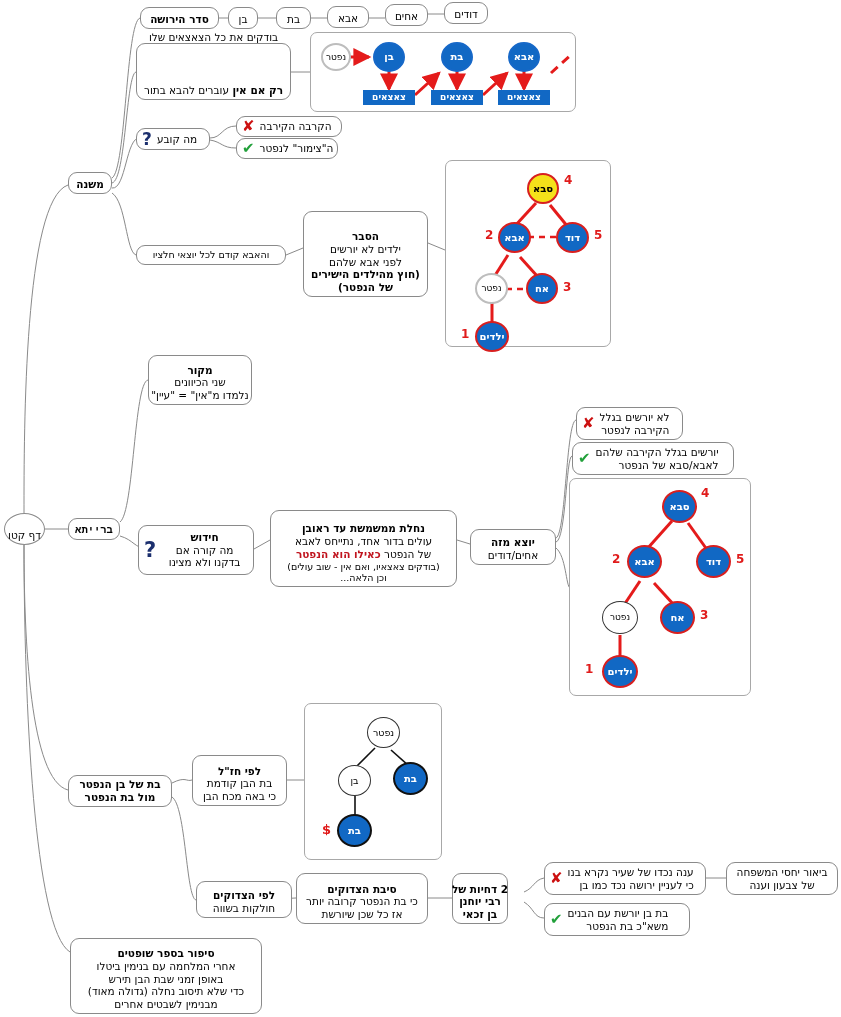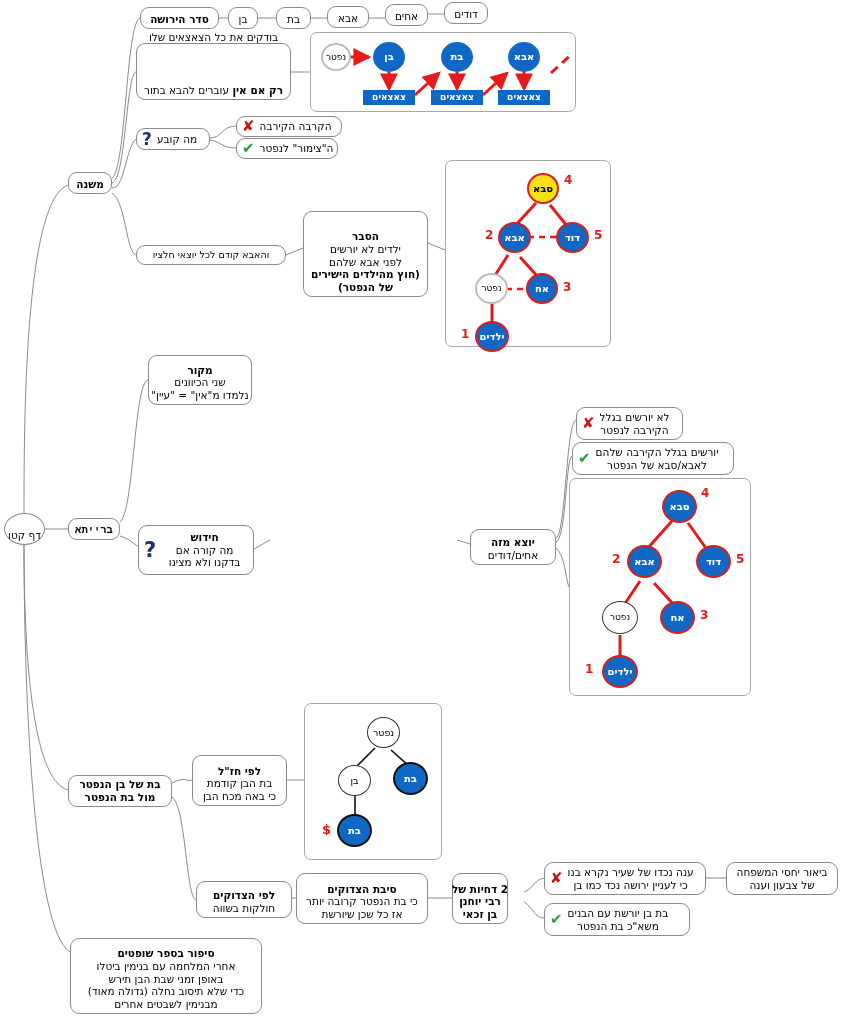--- a/index.html
+++ b/index.html
@@ -17,21 +17,21 @@
         text-align:center;line-height:1.22;padding:2px 6px;}
   .node .ttl{font-weight:bold;}
   .node .ln{white-space:nowrap;}
   .root{border-radius:50%;border:1px solid #8a8a8a;}
 
   .sz9{font-size:9.5px;}
   .sz10{font-size:10.5px;justify-content:flex-end;}
 
   
   .glyphnode{flex-direction:row;gap:5px;justify-content:flex-end;padding:2px 5px;}
-  .glyphnode .txt{display:flex;flex-direction:column;align-items:center;text-align:right;}
+  .glyphnode .txt{display:flex;flex-direction:column;align-items:flex-start;text-align:right;}
   .glyph{flex:0 0 auto;line-height:1;}
   .gx{color:#cc1111;font-size:15px;font-weight:bold;}
   .gv{color:#21a03a;font-size:15px;font-weight:bold;}
   .gq{color:#1b2f6e;font-size:17px;font-weight:bold;}
 
   
   .frame{position:absolute;box-sizing:border-box;background:#fff;
          border:1px solid #a8a8a8;border-radius:7px;}
   .frame svg{position:absolute;left:0;top:0;}
   .tnode{position:absolute;border-radius:50%;box-sizing:border-box;
@@ -197,20 +197,29 @@
 
   <div class="node glyphnode sz10" style="left:138px;top:525px;width:116px;height:50px;">
     <span class="txt" style="align-items:center;margin:0 auto;">
       <span class="ln ttl">חידוש</span>
       <span class="ln">מה קורה אם</span>
       <span class="ln">בדקנו ולא מצינו</span>
     </span>
     <span class="glyph gq" style="font-size:21px;">?</span>
   </div>
 
+  <div class="node sz10" style="left:270px;top:510px;width:187px;height:77px;">
+    <span class="ln ttl">נחלת ממשמשת עד ראובן</span>
+    <span class="ln">עולים בדור אחד, נתייחס לאבא</span>
+    <span class="ln">
+      <span>של הנפטר </span><b class="redtxt">כאילו הוא הנפטר</b>
+    </span>
+    <span class="ln sz9">(בודקים צאצאיו, ואם אין - שוב עולים)</span>
+    <span class="ln sz9">וכן הלאה...</span>
+  </div>
 
   <div class="node sz10" style="left:470px;top:529px;width:86px;height:36px;">
     <span class="ln ttl">יוצא מזה</span>
     <span class="ln">אחים/דודים</span>
   </div>
 
   <div class="node glyphnode sz10" style="left:576px;top:407px;width:107px;height:33px;">
     <span class="txt">
       <span class="ln">לא יורשים  בגלל</span>
       <span class="ln">הקירבה לנפטר</span>

